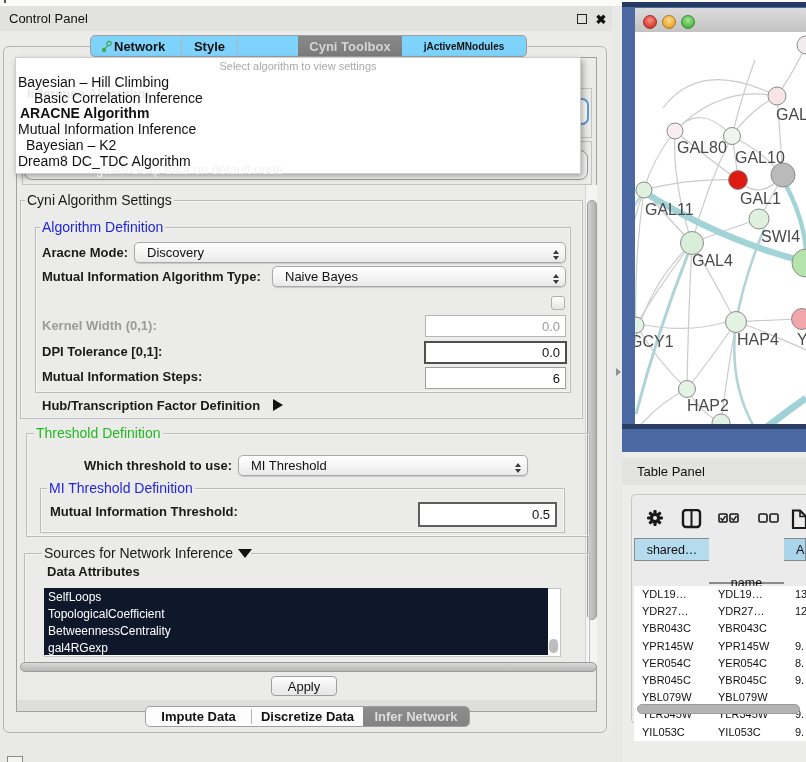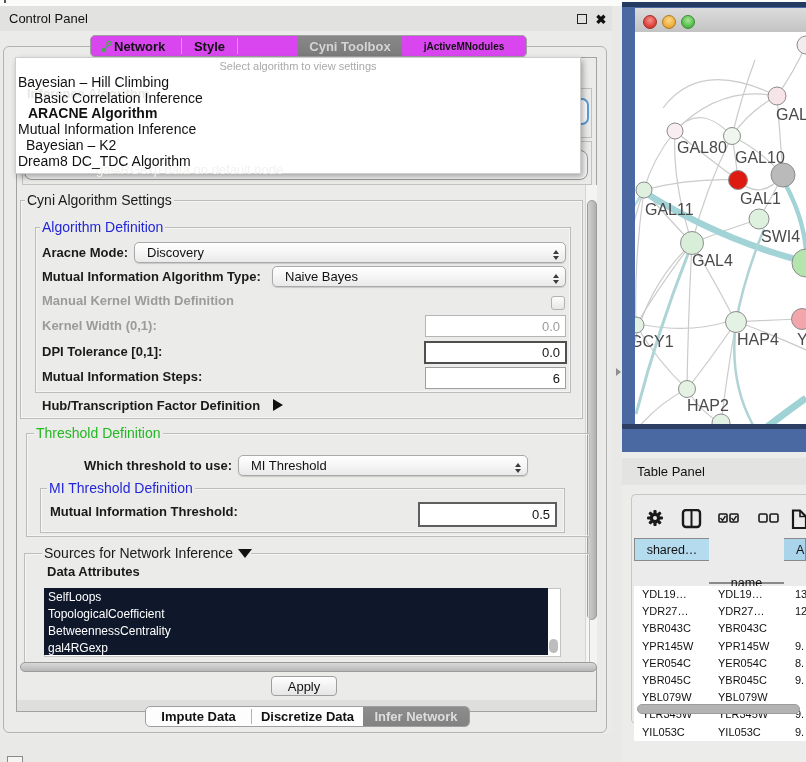--- a/index.html
+++ b/index.html
@@ -26,21 +26,21 @@
 
   <div class="abs" style="left:0;top:6px;width:612px;height:25px;background:#e2e2e0;border-bottom:1px solid #c9c9c7;"></div>
   <div class="abs" style="left:9px;top:6px;height:25px;display:flex;align-items:center;font-size:13px;color:#111;">Control Panel</div>
   <div class="abs" style="left:577px;top:14px;width:8px;height:8px;border:1.5px solid #222;"></div>
   <div class="abs" style="left:593px;top:8px;width:16px;height:22px;font-size:13px;font-weight:bold;color:#111;display:flex;align-items:center;justify-content:center;">✖</div>
 
   <div class="abs" style="left:0;top:31px;width:612px;height:703px;background:#ebebe9;"></div>
 
   <div class="abs" style="left:3px;top:46px;width:604px;height:687px;border:1px solid #b3b3b1;border-radius:6px;background:#ebebe9;box-sizing:border-box;"></div>
 
-  <div class="abs" style="left:90px;top:35px;width:437px;height:22px;background:#d946ef;border:1px solid #9f9f9f;border-radius:5px;box-sizing:border-box;display:flex;overflow:hidden;box-shadow:0 1px 0 rgba(0,0,0,0.08);">
+  <div class="abs" style="left:90px;top:35px;width:437px;height:22px;background:#7dd3fc;border:1px solid #9f9f9f;border-radius:5px;box-sizing:border-box;display:flex;overflow:hidden;box-shadow:0 1px 0 rgba(0,0,0,0.08);">
     <div class="tabseg" style="width:90px;justify-content:flex-start;padding-left:10px;box-sizing:border-box;">
       <svg width="11" height="13" viewBox="0 0 11 13" style="margin-right:2px;">
           <circle cx="3" cy="10" r="2.2" fill="#3fae49"></circle>
           <circle cx="8" cy="3.5" r="2.2" fill="none" stroke="#3fae49" stroke-width="1.2"></circle>
           <line x1="4.2" y1="8.4" x2="7" y2="5.2" stroke="#3fae49" stroke-width="1.1"></line>
         </svg>
       Network</div>
     <div style="width:1px;background:#b4b4b4;margin:2px 0;"></div>
     <div class="tabseg" style="width:55px;">Style</div>
     <div style="width:1px;background:#b4b4b4;margin:2px 0;"></div>
@@ -74,21 +74,20 @@
       <div class="ct">Discovery</div>
       <div class="arr"></div>
     </div>
 
   <div class="lbl" style="left:42px;top:269px;">Mutual Information Algorithm Type:</div>
   <div class="combo" style="left:272px;top:266px;width:294px;height:21px;">
       <div class="ct">Naive Bayes</div>
       <div class="arr"></div>
     </div>
 
-  <div class="lbl" style="left:42px;top:293px;color:#9b9b9b;">Manual Kernel Width Definition</div>
   <div class="abs" style="left:551px;top:296px;width:12px;height:12px;border:1px solid #b2b2b2;border-radius:3px;background:linear-gradient(#fdfdfd,#e6e6e6);"></div>
 
   <div class="lbl" style="left:42px;top:318px;color:#9b9b9b;">Kernel Width (0,1):</div>
   <div class="fld" style="left:425px;top:315px;width:141px;height:22px;color:#9b9b9b;border-color:#b5b5b5;">0.0</div>
 
   <div class="lbl" style="left:42px;top:344px;">DPI Tolerance [0,1]:</div>
   <div class="fld" style="left:424px;top:341px;width:143px;height:23px;border:2px solid #4f4f4f;">0.0</div>
 
   <div class="lbl" style="left:42px;top:369px;">Mutual Information Steps:</div>
   <div class="fld" style="left:425px;top:367px;width:141px;height:22px;">6</div>
@@ -133,21 +132,21 @@
     <div class="tabseg" style="width:111px;">Discretize Data</div>
     <div class="tabseg" style="flex:1;background:linear-gradient(#8d8d8d,#828282);color:#dedede;">Infer Network</div>
   </div>
 
   <div class="abs" style="left:15px;top:57px;width:566px;height:117px;background:#fff;border:1px solid #cecece;box-shadow:2px 3px 6px rgba(0,0,0,0.33);z-index:30;font-size:14px;color:#111;box-sizing:border-box;">
     <div style="text-align:center;color:#a9a9a9;height:17px;line-height:16px;font-size:11px;">Select algorithm to view settings</div>
     <div style="position:absolute;left:11px;top:28px;color:#e7e7e5;font-size:13px;font-weight:bold;">Inference Algorithm</div>
     <div style="position:absolute;left:80px;top:104px;color:#f2f2f0;font-size:13px;">gal4RGexp data  on default node</div>
     <div style="position:relative;padding-left:2px;line-height:15.7px;">Bayesian – Hill Climbing</div>
     <div style="position:relative;padding-left:18px;line-height:15.7px;">Basic Correlation Inference</div>
-    <div style="position:relative;padding-left:12px;line-height:15.7px;font-weight:bold;">ARACNE Algorithm</div>
+    <div style="position:relative;padding-left:4px;line-height:15.7px;font-weight:bold;">ARACNE Algorithm</div>
     <div style="position:relative;padding-left:2px;line-height:15.7px;">Mutual Information Inference</div>
     <div style="position:relative;padding-left:10px;line-height:15.7px;">Bayesian – K2</div>
     <div style="position:relative;padding-left:2px;line-height:15.7px;">Dream8 DC_TDC Algorithm</div>
   </div>
 
   <div class="abs" style="left:616px;top:368px;width:0;height:0;border:4px solid transparent;border-left:5px solid #8f8f8f;z-index:40;"></div>
 
   <div class="abs" style="left:622px;top:2px;width:184px;height:450px;background:#4a68a1;border-top:5px solid #253a60;box-sizing:border-box;"></div>
   <div class="abs" style="left:622px;top:424px;width:184px;height:5px;background:#2c3f63;"></div>
 

